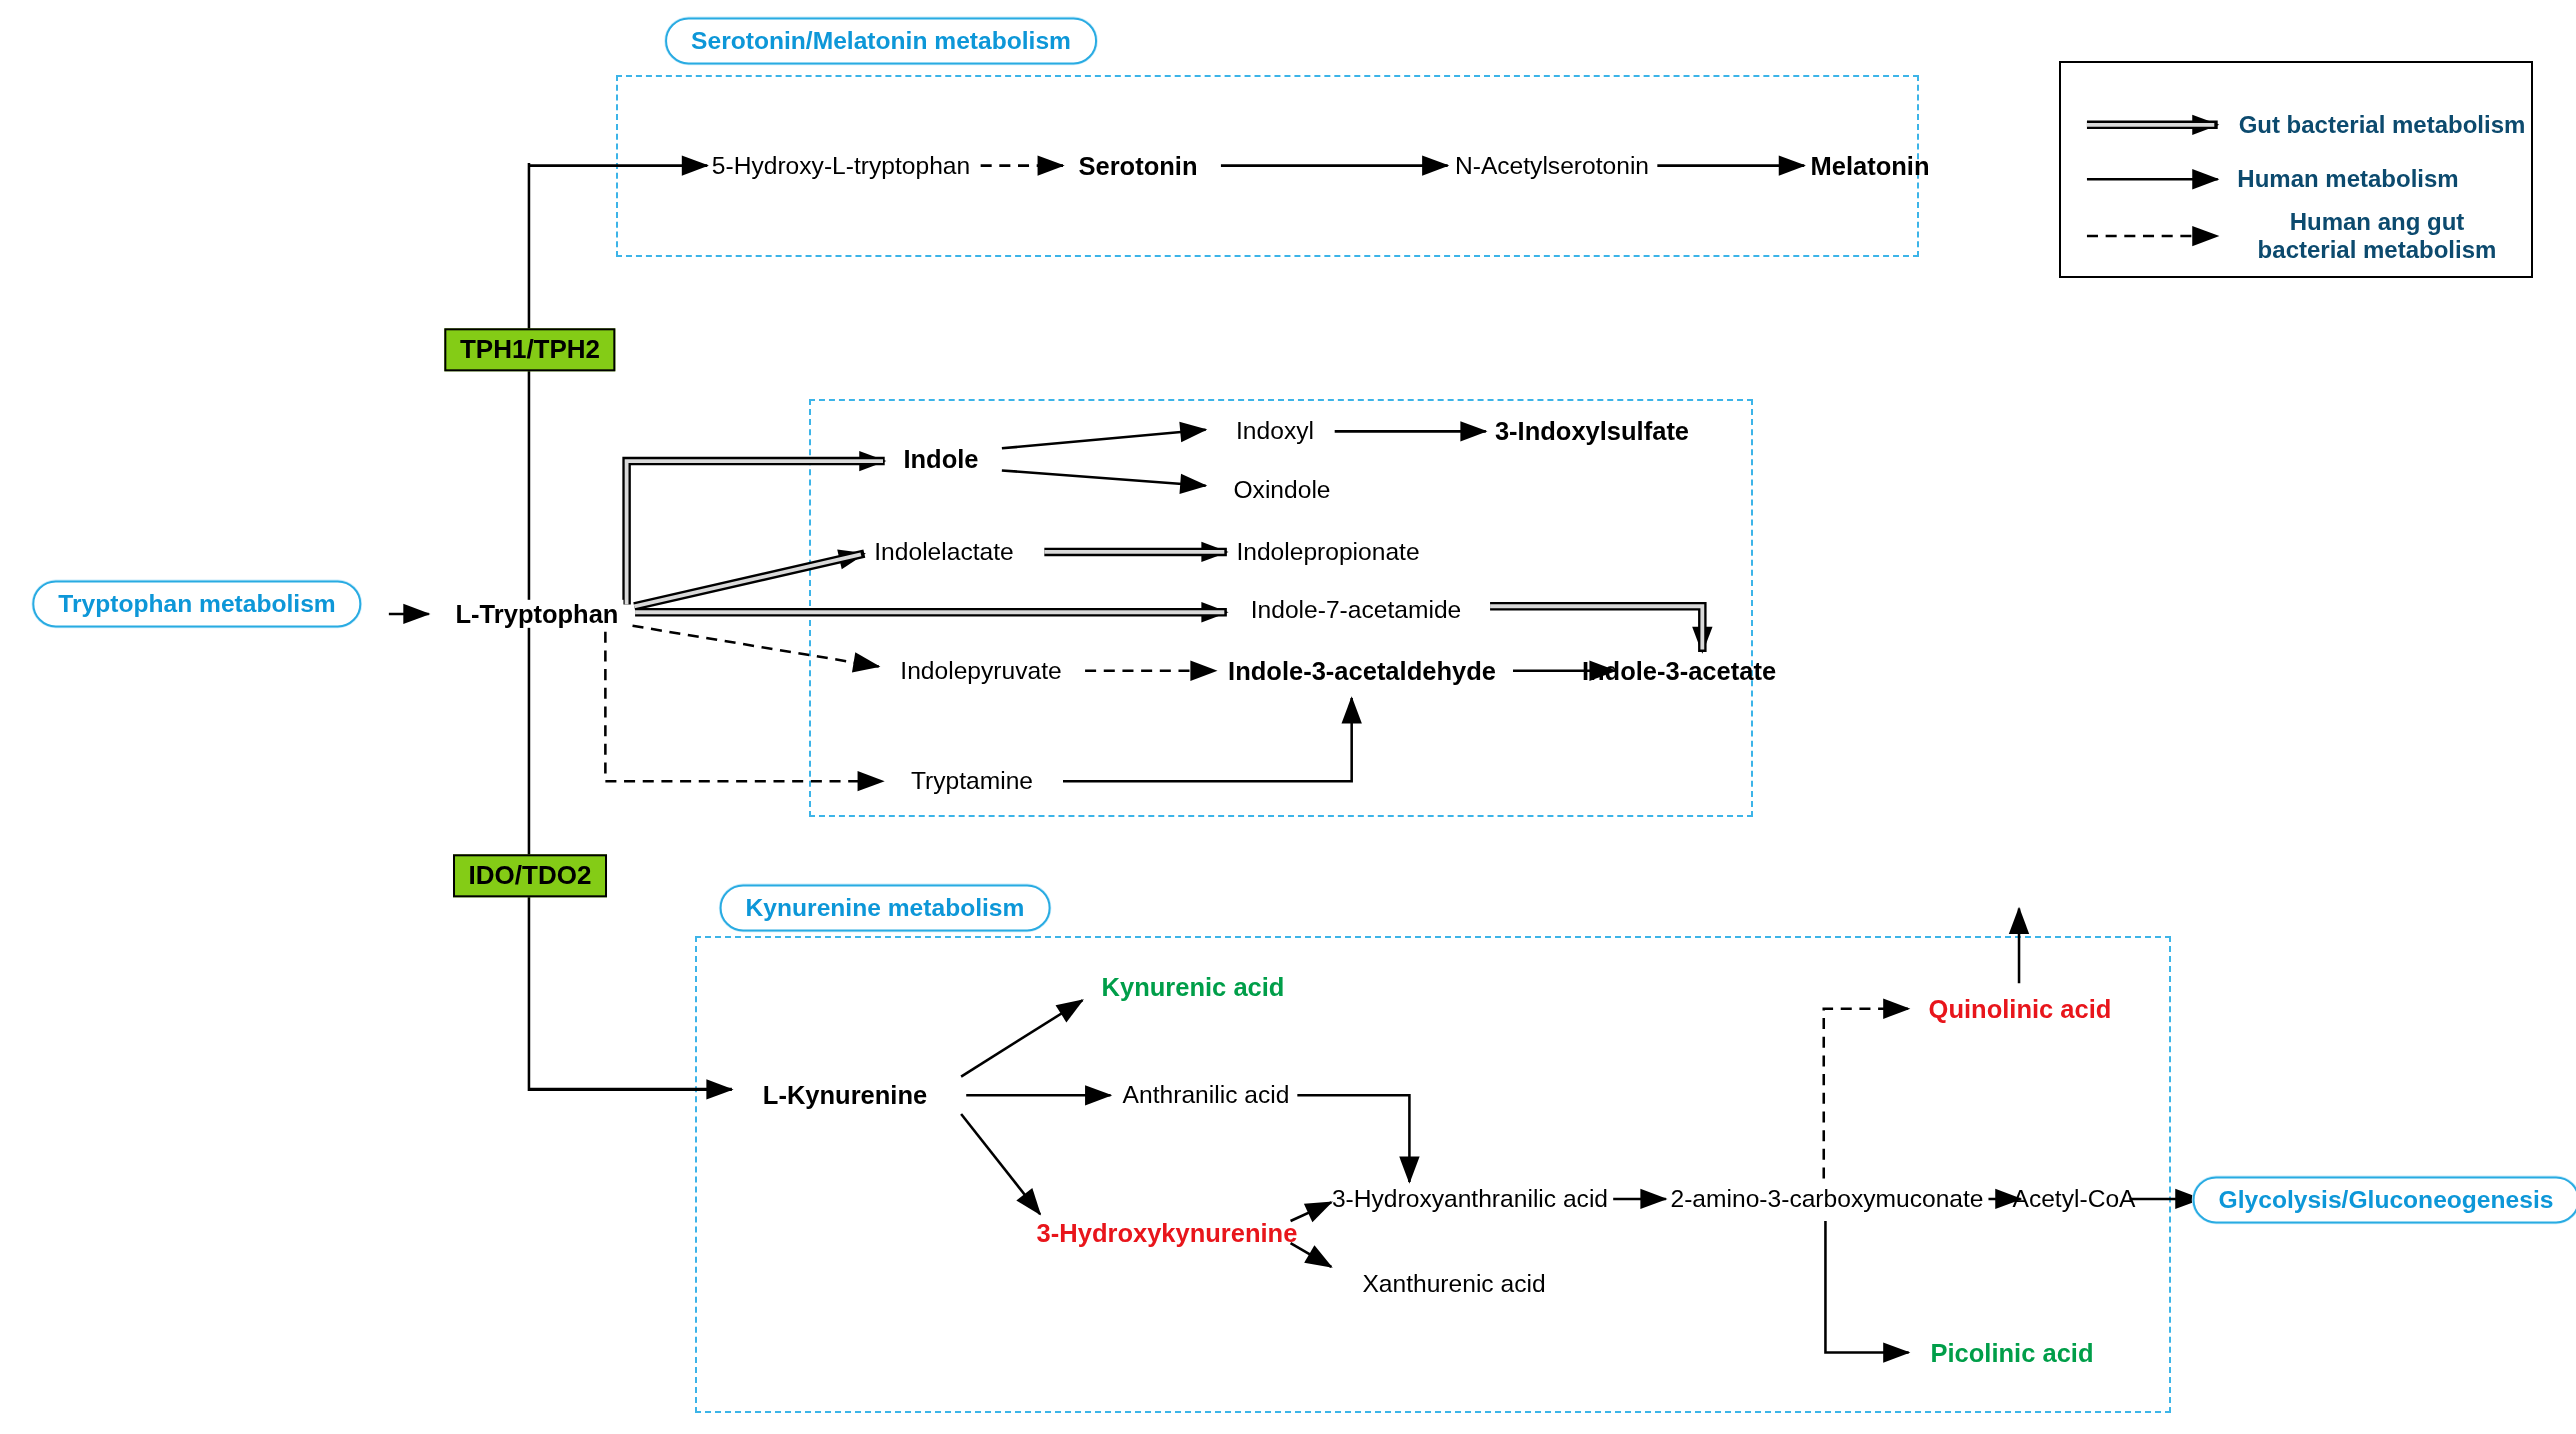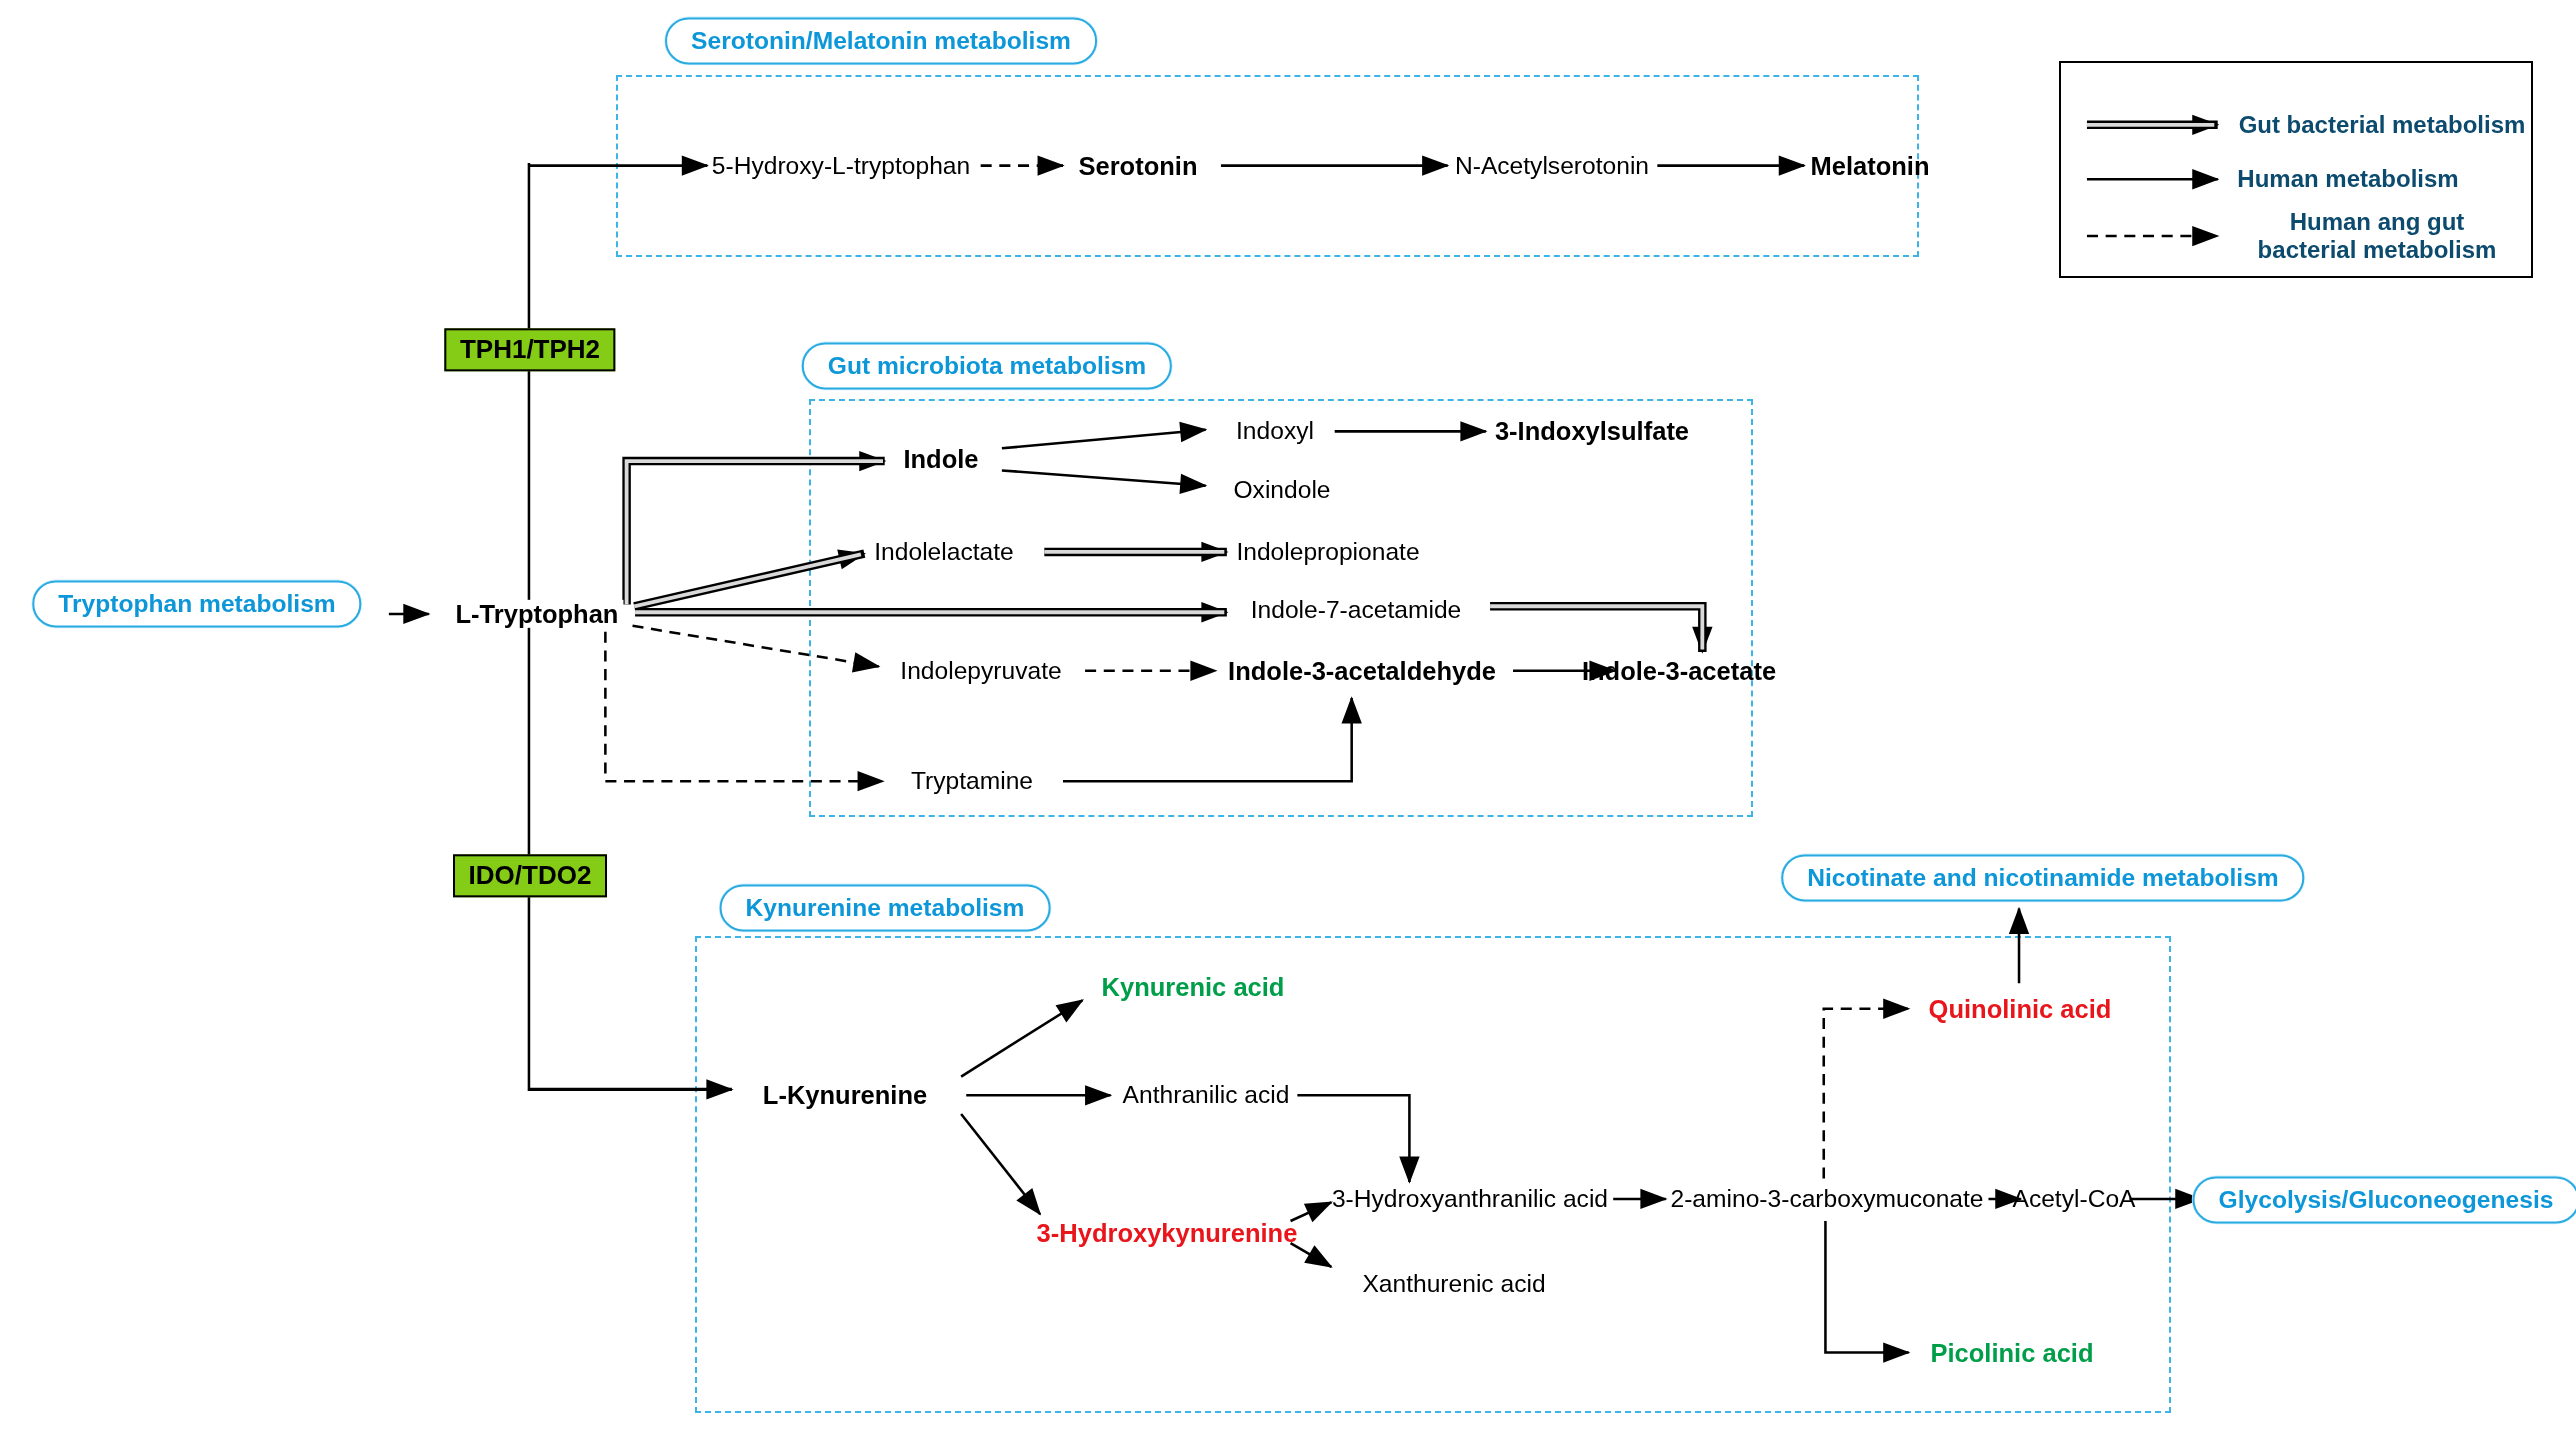--- a/index.html
+++ b/index.html
@@ -88,23 +88,21 @@
     <g>
       <path d="M2458,147 H2612" stroke="#000" stroke-width="10" fill="none" marker-end="url(#arr)"></path>
       <path d="M2458,147 H2608" stroke="#D9D9D9" stroke-width="4.5" fill="none"></path>
     </g>
     <path d="M2458,211 H2612" stroke="#000" stroke-width="3" fill="none" marker-end="url(#arr)"></path>
     <path d="M2458,278 H2612" stroke="#000" stroke-width="3" stroke-dasharray="13 9" fill="none" marker-end="url(#arr)"></path>
   </svg>
 
   <div class="chip" style="left:197px;top:604px;">Tryptophan metabolism</div>
   <div class="chip" style="left:881px;top:41px;">Serotonin/Melatonin metabolism</div>
-  <div class="chip" style="left:987px;top:366px;">Gut microbiota metabolism</div>
   <div class="chip" style="left:885px;top:908px;">Kynurenine metabolism</div>
-  <div class="chip" style="left:2043px;top:878px;">Nicotinate and nicotinamide metabolism</div>
   <div class="chip" style="left:2386px;top:1200px;">Glycolysis/Gluconeogenesis</div>
 
   <div class="enzyme" style="left:530px;top:350px;">TPH1/TPH2</div>
   <div class="enzyme" style="left:530px;top:876px;">IDO/TDO2</div>
 
   <div class="node b bg" style="left:537px;top:614px;">L-Tryptophan</div>
   <div class="node" style="left:841px;top:166px;">5-Hydroxy-L-tryptophan</div>
   <div class="node b" style="left:1138px;top:166px;">Serotonin</div>
   <div class="node" style="left:1552px;top:166px;">N-Acetylserotonin</div>
   <div class="node b" style="left:1870px;top:166px;">Melatonin</div>

